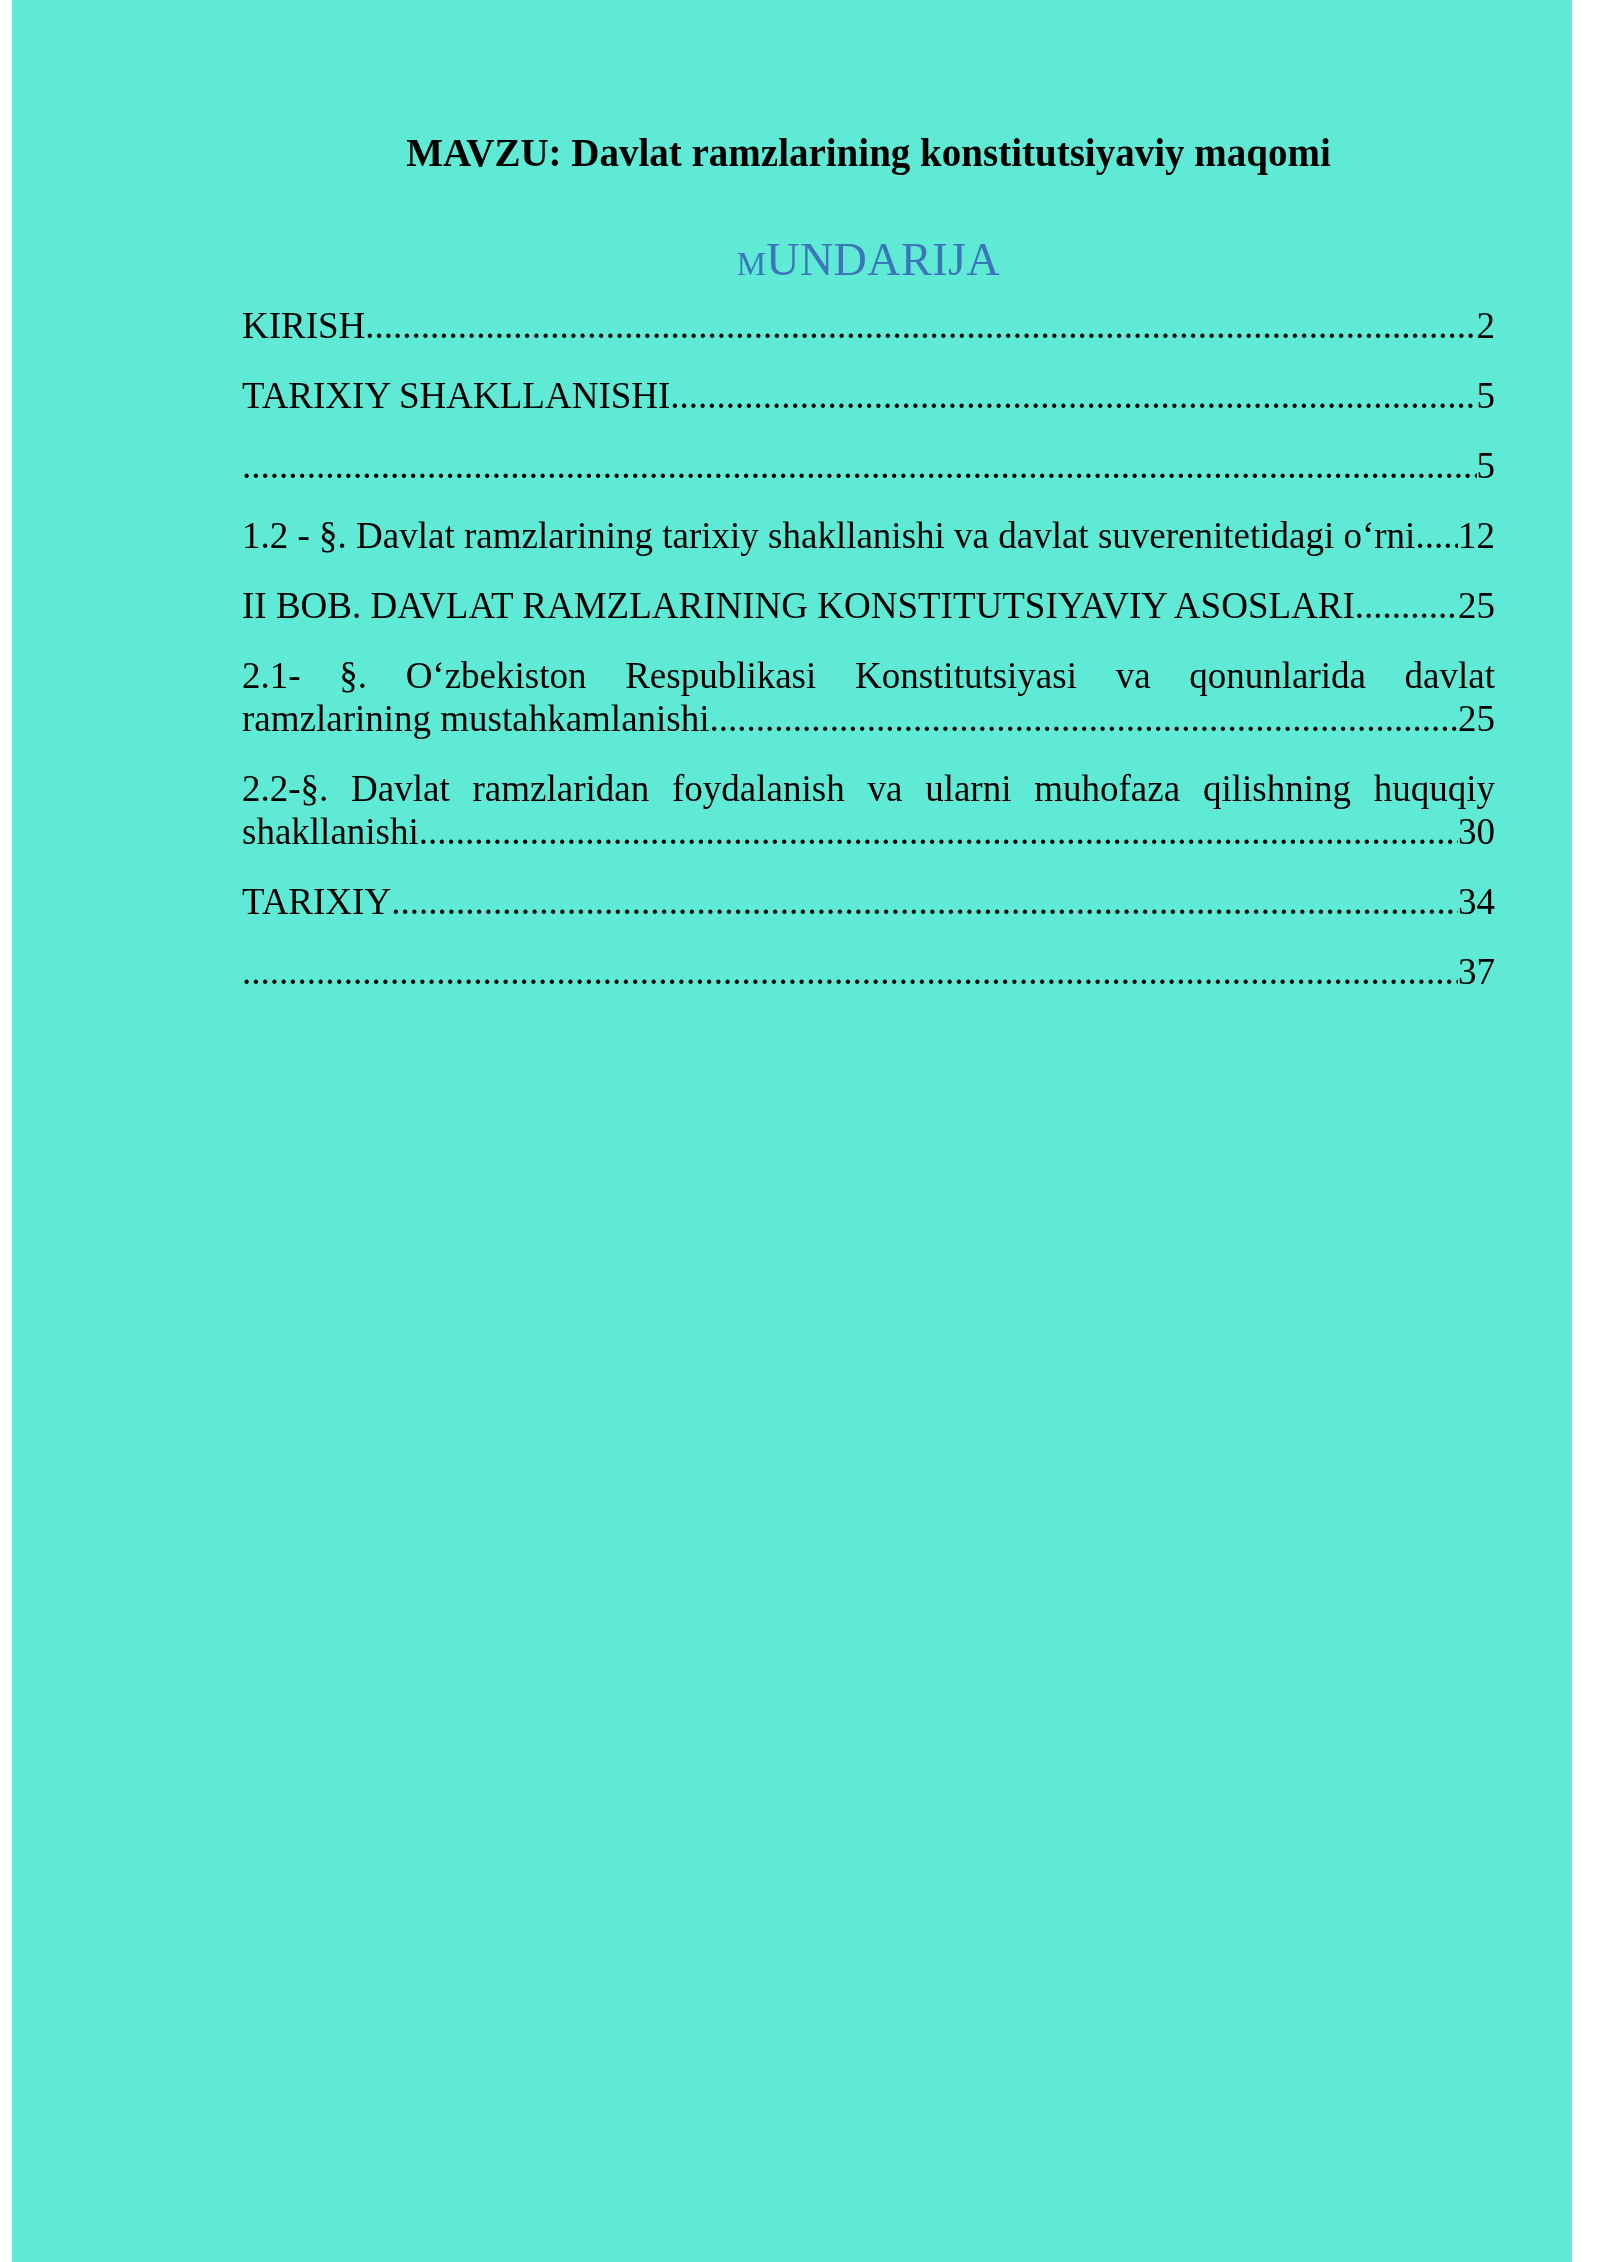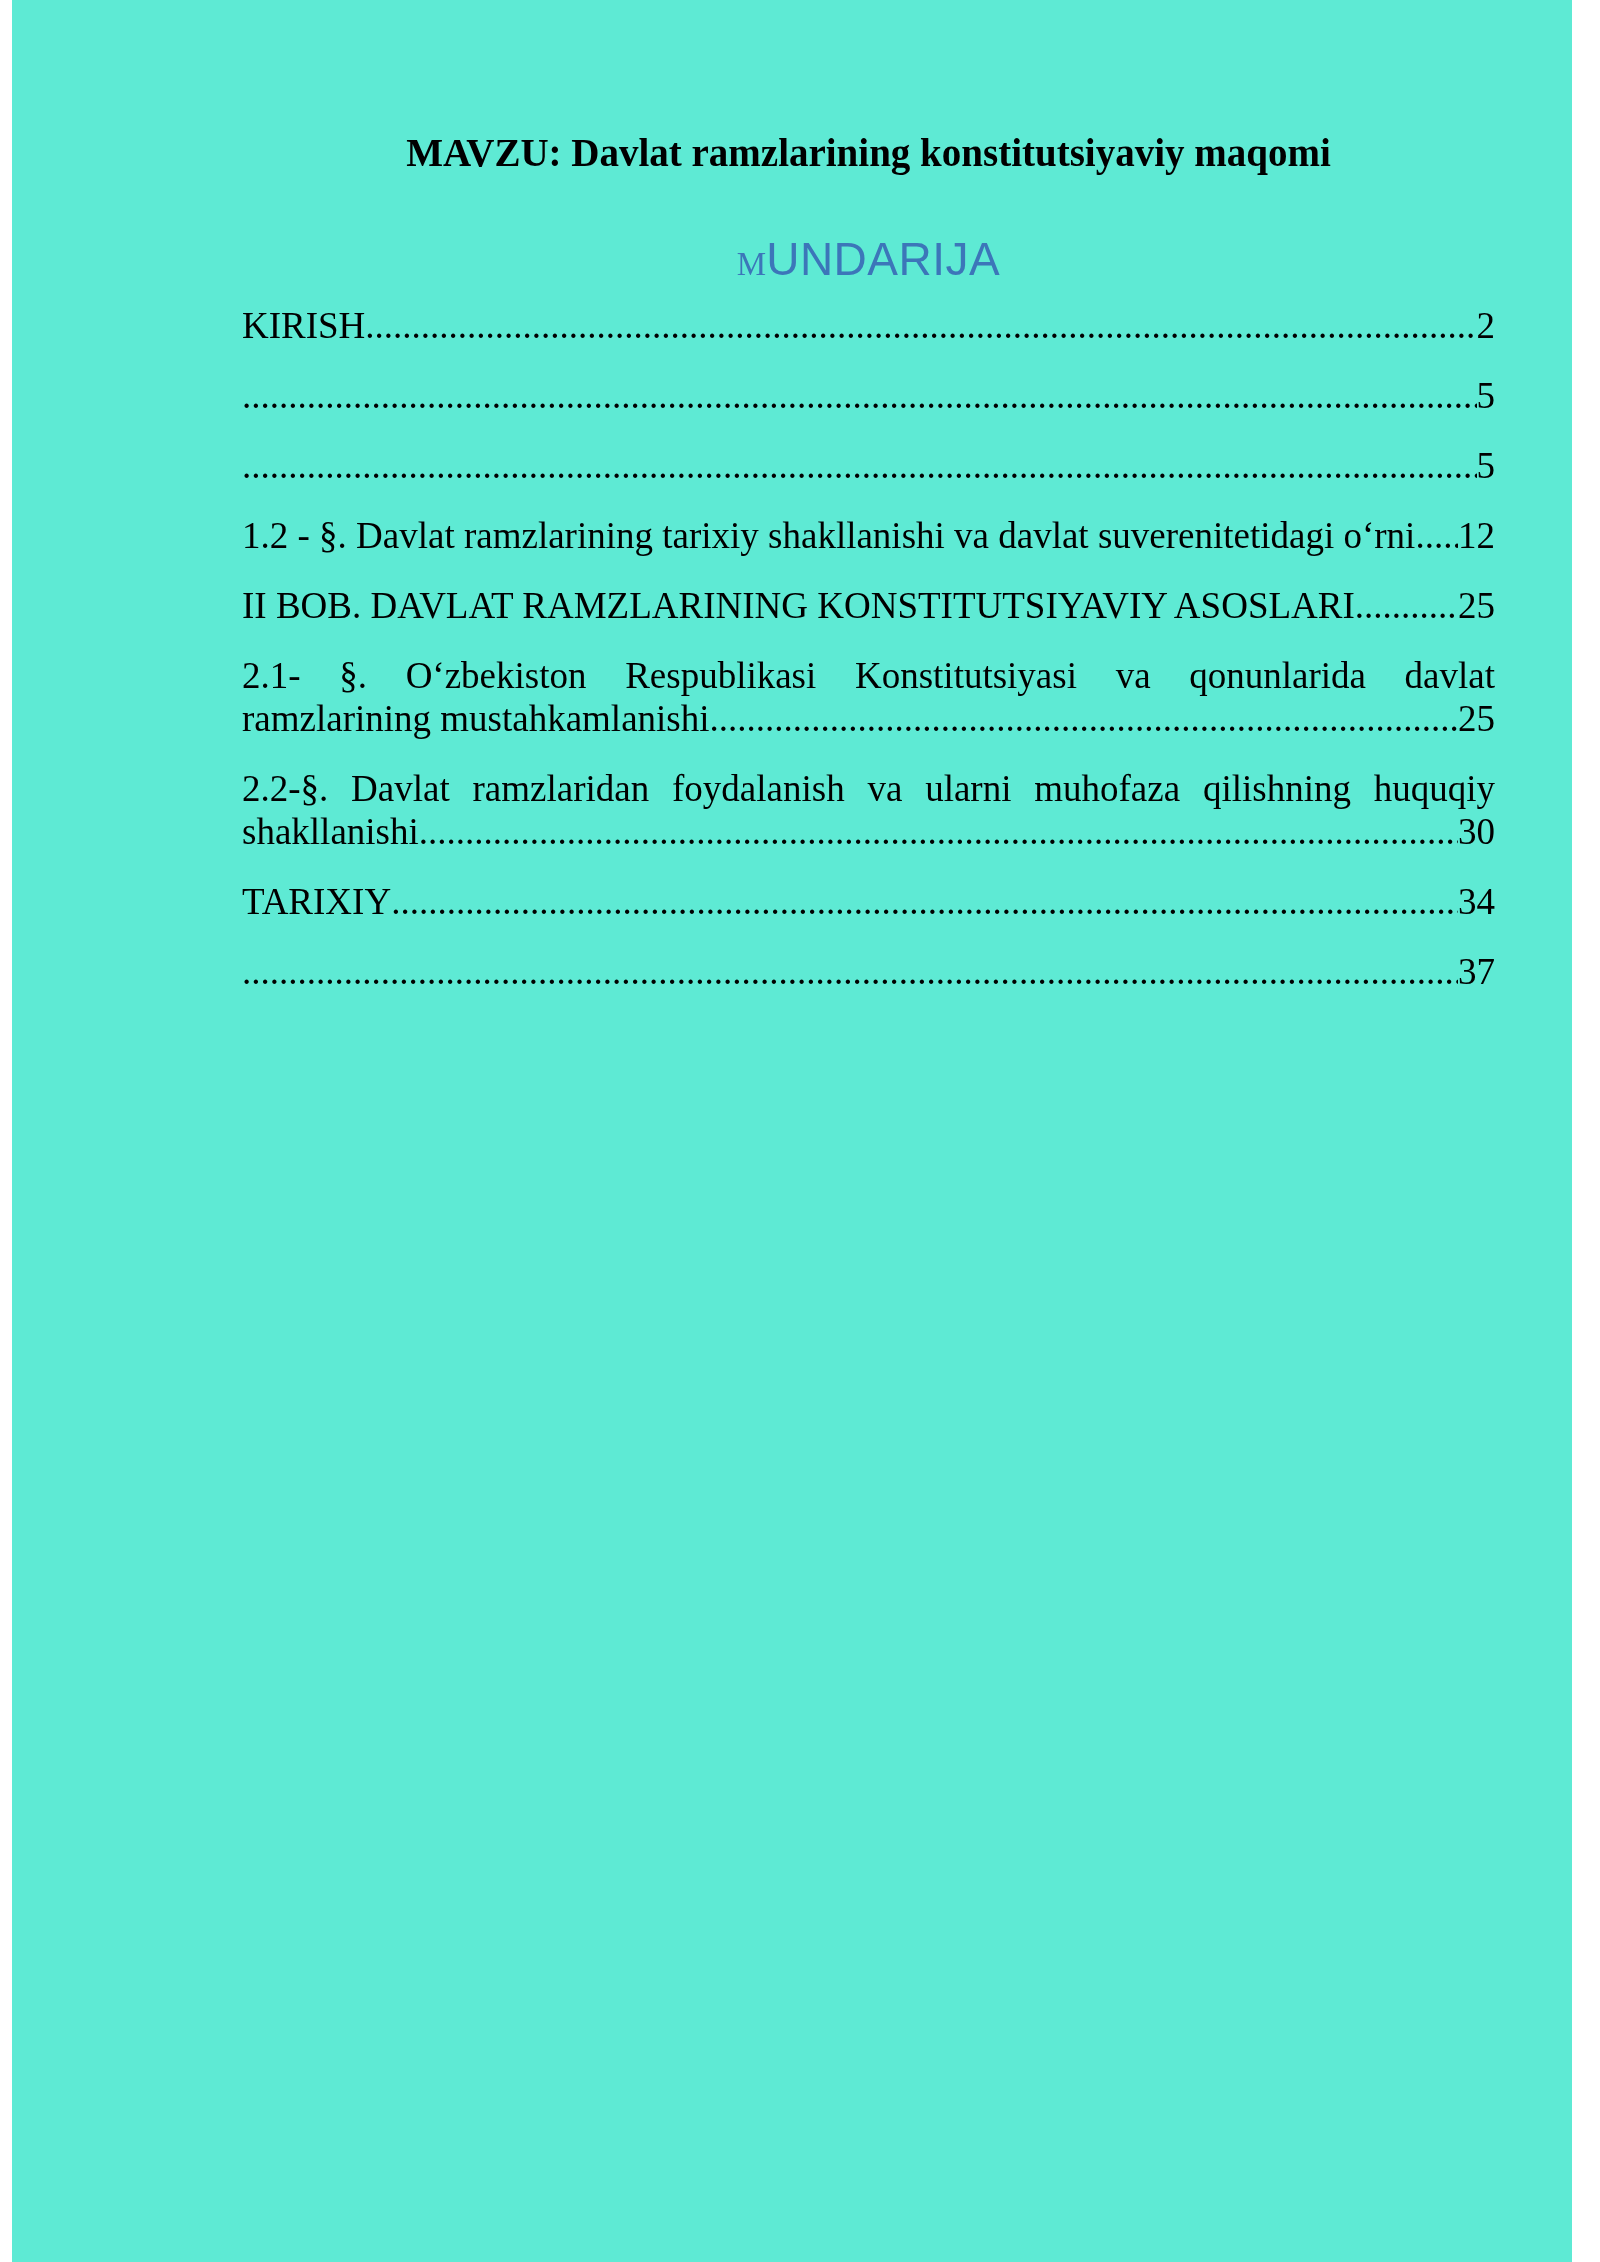--- a/index.html
+++ b/index.html
@@ -35,21 +35,21 @@
     margin: 57px 0 0 0;
     text-align: center;
     font-weight: normal;
     line-height: 53px;
   }
   .toc-heading .cap {
     font-family: "Liberation Serif", "DejaVu Serif", serif;
     font-size: 33px;
   }
   .toc-heading .rest {
-    font-family: Liberation Sans, sans-serif;
+    font-family: Liberation Serif, serif;
     font-size: 46px;
     letter-spacing: 0.5px;
   }
   .toc {
     margin-top: 10px;
     font-size: 37px;
   }
   .toc-entry {
     margin-bottom: 27px;
     line-height: 43px;
@@ -93,20 +93,21 @@
     <div class="toc" id="toc">
         <div class="toc-entry">
           <div class="lline">
             <span class="lbl">KIRISH</span>
             <span class="dots">..........................................................................................................................................................................</span>
             <span class="pg">2</span>
           </div>
         </div>
         <div class="toc-entry">
           <div class="lline">
+            <span class="lbl">TARIXIY SHAKLLANISHI</span>
             <span class="dots">..........................................................................................................................................................................</span>
             <span class="pg">5</span>
           </div>
         </div>
         <div class="toc-entry">
           <div class="lline">
             <span class="dots">..........................................................................................................................................................................</span>
             <span class="pg">5</span>
           </div>
         </div>

